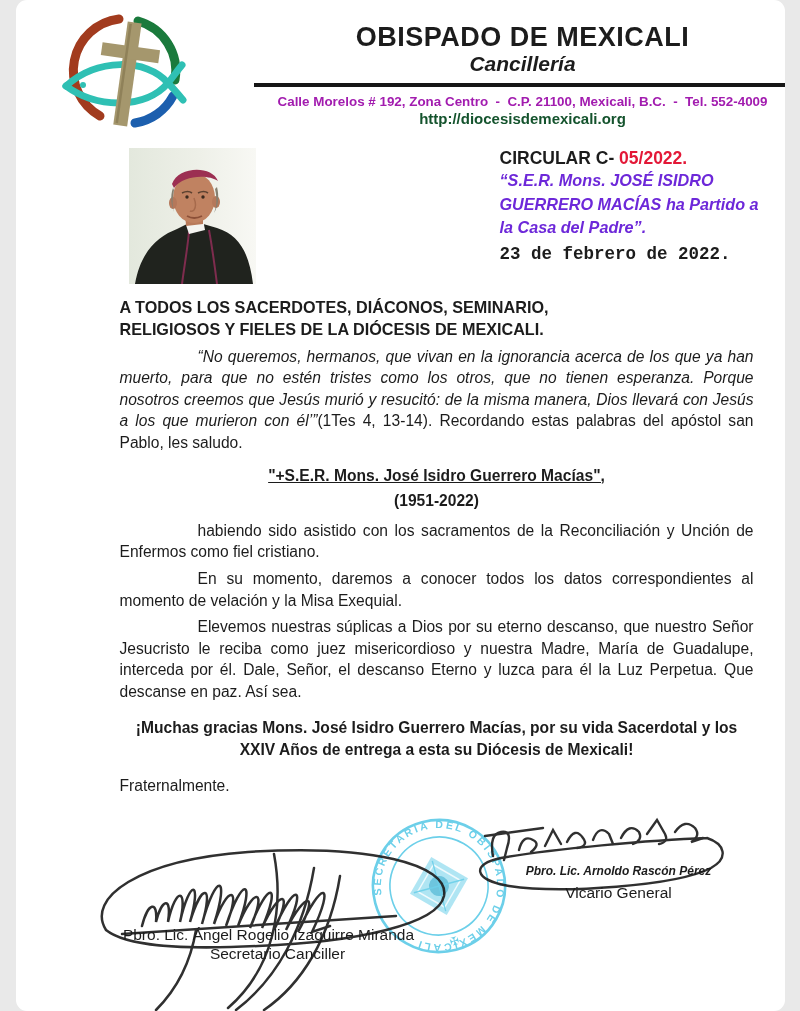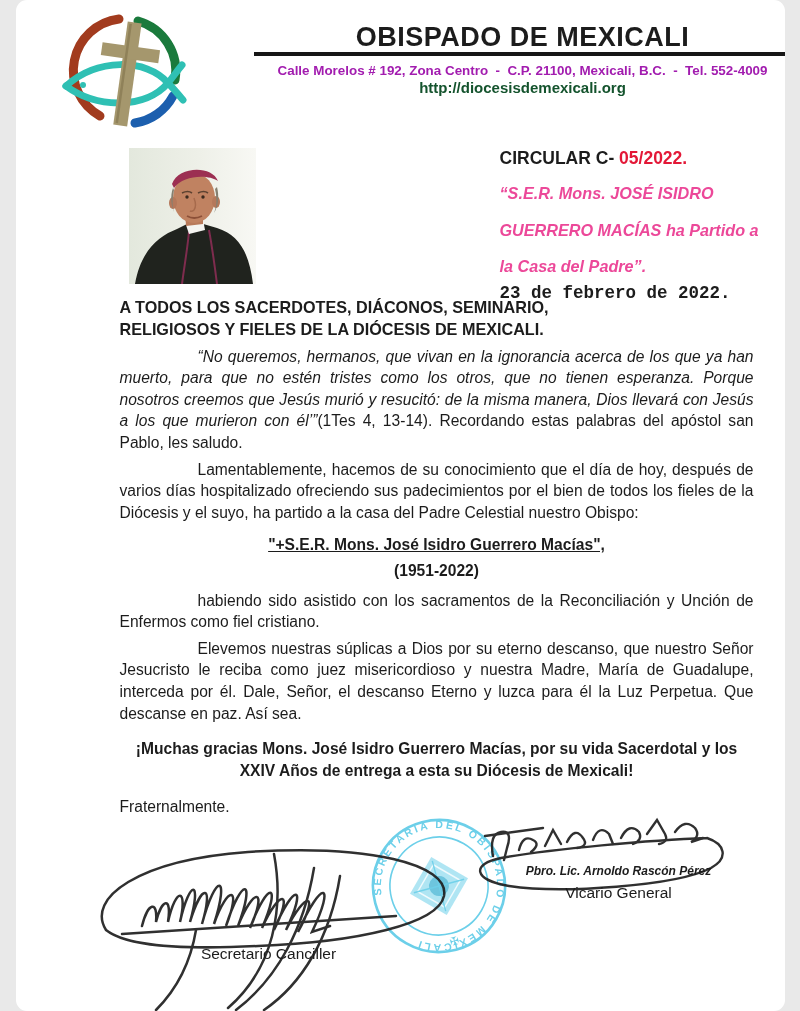--- a/index.html
+++ b/index.html
@@ -14,41 +14,41 @@
   .header-subtitle{font-size:21px;font-weight:700;font-style:italic;line-height:24px;margin-bottom:7px;}
   .header-rule{height:3.5px;background:#161616;margin-bottom:6px;}
   .header-address{font-size:13.4px;font-weight:700;color:#a21caf;line-height:17px;}
   .header-url{font-size:15px;font-weight:700;color:#14532d;line-height:17px;}
   
   .photo{position:absolute;left:113px;top:148px;width:127px;height:136px;}
   
   .circular{position:absolute;left:484px;top:147px;width:276px;}
   .circ-line1{font-size:17.5px;font-weight:700;line-height:22px;}
   .circ-red{color:#e31837;}
-  .circ-title{color:#ec4899;font-weight:700;font-style:italic;font-size:16.2px;line-height:23.5px;margin-top:13px;}
+  .circ-title{color:#6d28d9;font-weight:700;font-style:italic;font-size:16.2px;line-height:23.5px;}
   .circ-date{font-size:17.5px;font-weight:700;line-height:22px;margin-top:3px;font-family:Liberation Mono, monospace;}
   
   .body{position:absolute;left:104px;top:297px;width:634px;font-size:15.6px;line-height:21.6px;text-align:justify;}
   .salutation{font-size:16.2px;font-weight:700;line-height:21.8px;text-align:left;}
   .para{margin:5px 0 0 0;text-indent:78px;}
   .quote-italic{font-style:italic;}
   .deceased{margin-top:11px;text-align:center;font-weight:700;}
   .deceased .und{text-decoration:underline;}
   .years{text-align:center;font-weight:700;margin-top:4px;}
   .p-tight{margin-top:8px;}
   .thanks{margin-top:14px;text-align:center;font-weight:700;line-height:22px;padding:0 16px;}
   .closing{margin-top:14px;text-align:left;}
   
   .stamp{position:absolute;left:353px;top:816px;width:140px;height:140px;opacity:.8;}
   .sig-right-svg{position:absolute;left:455px;top:816px;width:260px;height:85px;pointer-events:none;}
   .sig-right-name{position:absolute;left:468px;top:864px;width:270px;text-align:center;font-weight:700;font-size:12px;font-style:italic;}
   .sig-right-title{position:absolute;left:468px;top:884px;width:270px;text-align:center;font-size:15.5px;}
   .sig-left-svg{position:absolute;left:62px;top:838px;width:395px;height:173px;pointer-events:none;}
   .sig-left-name{position:absolute;left:88px;top:926px;width:330px;text-align:center;font-size:15.5px;}
-  .sig-left-title{position:absolute;left:88px;top:945px;width:330px;text-align:center;font-size:15.5px;}
+  .sig-left-title{position:absolute;left:97px;top:945px;width:330px;text-align:center;font-size:15.5px;}
 </style>
 </head>
 <body>
 
 <div class="page">
 
   <svg class="logo" viewBox="0 0 126 132" aria-hidden="true">
 
     <path d="M 57 11 A 52 52 0 0 0 38 108" fill="none" stroke="#a23b1e" stroke-width="9" stroke-linecap="round"></path>
     <path d="M 76 13 A 52 52 0 0 1 113 72" fill="none" stroke="#1a7a3c" stroke-width="9" stroke-linecap="round"></path>
@@ -60,20 +60,21 @@
 
     <g transform="rotate(8 66 62)">
       <rect x="59" y="14" width="14" height="104" fill="#a5976d"></rect>
       <rect x="37" y="38" width="58" height="13" fill="#a5976d"></rect>
       <rect x="61" y="16" width="2.5" height="100" fill="#8f8159"></rect>
     </g>
   </svg>
 
   <div class="header-text">
     <div class="header-title">OBISPADO DE MEXICALI</div>
+    <div class="header-subtitle">Cancillería</div>
     <div class="header-rule"></div>
     <div class="header-address">Calle Morelos # 192, Zona Centro&nbsp; - &nbsp;C.P. 21100, Mexicali, B.C.&nbsp; - &nbsp;Tel. 552-4009</div>
     <div class="header-url">http://diocesisdemexicali.org</div>
   </div>
 
   <svg class="photo" viewBox="0 0 127 136" aria-hidden="true">
     <defs>
       <linearGradient id="phbg" x1="0" y1="0" x2="1" y2="0">
         <stop offset="0" stop-color="#e3e8dd"></stop>
           <stop offset=".55" stop-color="#eef0e8"></stop>
@@ -113,24 +114,24 @@
     <div class="circ-title">la Casa del Padre”.</div>
     <div class="circ-date">23 de febrero de 2022.</div>
   </div>
 
   <div class="body">
     <div class="salutation">
       <span>A TODOS LOS SACERDOTES, DIÁCONOS, SEMINARIO,</span><br>
       <span>RELIGIOSOS Y FIELES DE LA DIÓCESIS DE MEXICALI.</span>
     </div>
     <p class="para"><span class="quote-italic">“No queremos, hermanos, que vivan en la ignorancia acerca de los que ya han muerto, para que no estén tristes como los otros, que no tienen esperanza. Porque nosotros creemos que Jesús murió y resucitó: de la misma manera, Dios llevará con Jesús a los que murieron con él’”</span><span>(1Tes 4, 13-14). Recordando estas palabras del apóstol san Pablo, les saludo.</span></p>
-    <p class="para">Lamentablemente, hacemos de su conocimiento que el día de hoy, después de varios días hospitalizado ofreciendo sus padecimientos por el bien de todos los fieles de la Diócesis y el suyo, ha partido a la casa del Padre Celestial nuestro Obispo:</p>
     <div class="deceased"><span class="und">"+S.E.R. Mons. José Isidro Guerrero Macías",</span></div>
     <div class="years">(1951-2022)</div>
     <p class="para p-tight">habiendo sido asistido con los sacramentos de la Reconciliación y Unción de Enfermos como fiel cristiano.</p>
+    <p class="para">En su momento, daremos a conocer todos los datos correspondientes al momento de velación y la Misa Exequial.</p>
     <p class="para">Elevemos nuestras súplicas a Dios por su eterno descanso, que nuestro Señor Jesucristo le reciba como juez misericordioso y nuestra Madre, María de Guadalupe, interceda por él. Dale, Señor, el descanso Eterno y luzca para él la Luz Perpetua. Que descanse en paz. Así sea.</p>
     <div class="thanks">¡Muchas gracias Mons. José Isidro Guerrero Macías, por su vida Sacerdotal y los XXIV Años de entrega a esta su Diócesis de Mexicali!</div>
     <div class="closing">Fraternalmente.</div>
   </div>
 
   <svg class="stamp" viewBox="0 0 140 140" aria-hidden="true">
     <g transform="rotate(-15 70 70)" fill="none" stroke="#48c4e4">
       <circle cx="70" cy="70" r="66" stroke-width="2.6"></circle>
       <circle cx="70" cy="70" r="49" stroke-width="1.6"></circle>
       <defs>
@@ -169,15 +170,16 @@
     <g fill="none" stroke="#1f1f1f" stroke-width="2.5" stroke-linecap="round" opacity=".92">
       <path d="M 28 92 C 8 60 60 22 170 14 C 290 6 372 26 366 58 C 360 86 280 104 180 108 C 100 112 48 108 28 92"></path>
       <path d="M 64 88 C 70 64 80 62 78 84 C 84 60 94 58 90 84 C 98 48 110 50 102 84 C 112 40 124 42 112 84 C 124 44 136 46 124 86 C 138 34 152 36 136 86 C 150 46 164 48 148 88 C 164 38 178 40 160 88 C 176 48 190 50 172 90 C 190 42 204 44 184 90 C 202 50 216 52 196 92 C 216 44 230 46 208 92 C 228 52 242 54 220 94 C 244 40 258 44 234 94 L 252 88"></path>
       <path d="M 44 96 L 318 78"></path>
       <path d="M 236 30 C 226 90 200 140 158 172"></path>
       <path d="M 262 38 C 252 100 224 146 186 172"></path>
       <path d="M 118 92 C 112 128 96 154 78 172"></path>
       <path d="M 196 16 C 206 70 196 130 150 170"></path>
     </g>
   </svg>
+  <div class="sig-left-name">Pbro. Lic. Ángel Rogelio Izaguirre Miranda</div>
   <div class="sig-left-title">Secretario Canciller</div>
 
 </div>
 
 </body></html>

